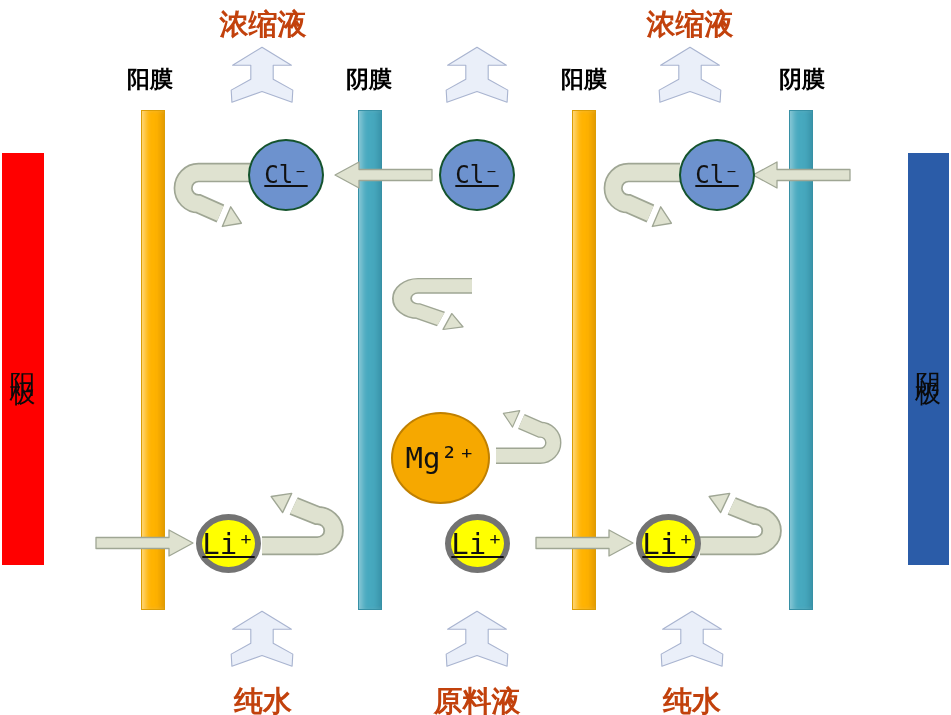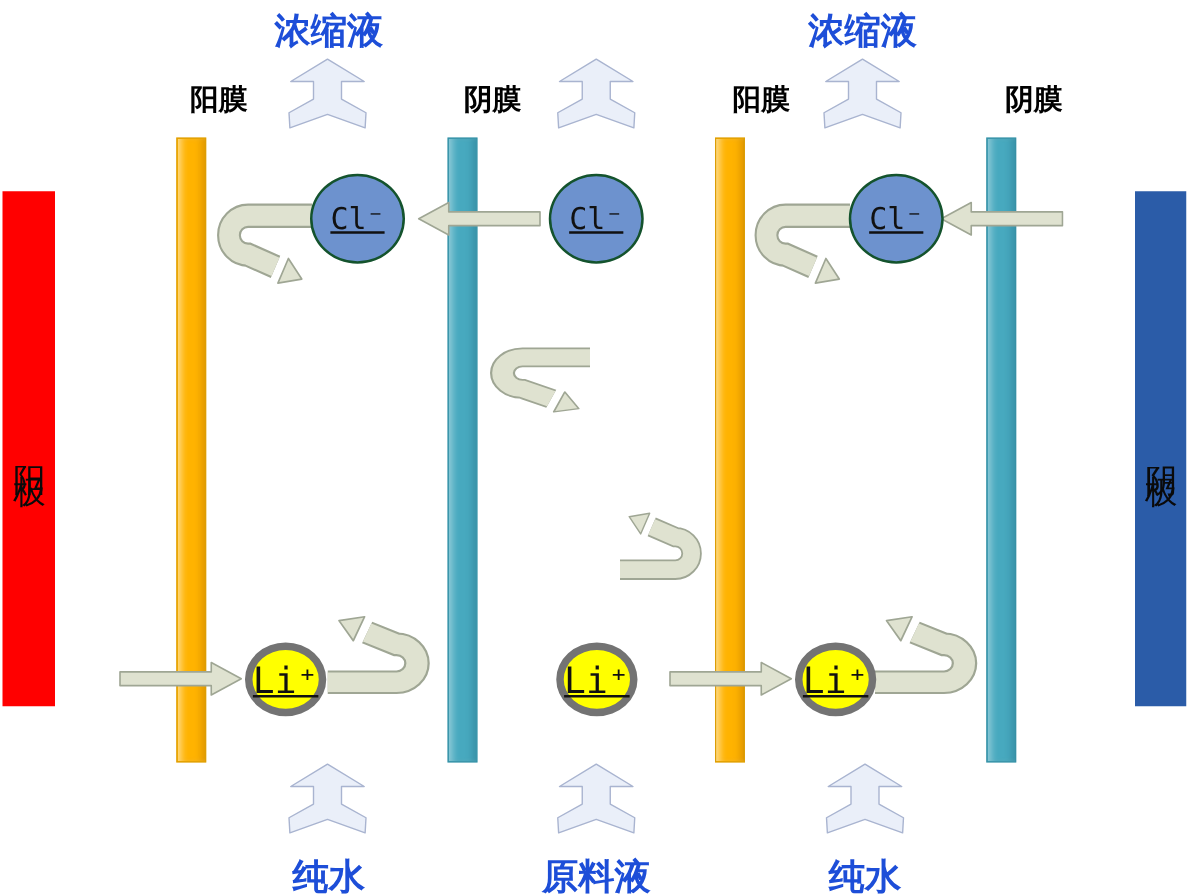--- a/index.html
+++ b/index.html
@@ -15,22 +15,22 @@
 
   
   .membrane { top:110px; width:24px; height:500px; box-sizing:border-box; }
   .membrane.cation { background:var(--cation-membrane,#ffb300);
     border:1px solid rgba(185,135,10,.5);
     box-shadow: inset 6px 0 6px -3px rgba(255,255,255,.55), inset -6px 0 6px -3px rgba(140,80,0,.28); }
   .membrane.anion { background:var(--anion-membrane,#47a9bf);
     border:1px solid rgba(40,120,140,.5);
     box-shadow: inset 6px 0 6px -3px rgba(255,255,255,.4), inset -6px 0 6px -3px rgba(0,60,80,.22); }
 
-  .mem-label { top:64px; width:96px; text-align:right; font-size:23px; font-weight:600; color:#000; }
-  .flow-label { width:156px; text-align:center; font-size:29px; font-weight:700; color:#1d4ed8; }
+  .mem-label { top:64px; width:96px; text-align:center; font-size:23px; font-weight:600; color:#000; }
+  .flow-label { width:156px; text-align:center; font-size:29px; font-weight:700; color:#c2410c; }
 
   
   .ion { border-radius:50%; display:flex; align-items:center; justify-content:center;
          font-family:"DejaVu Sans Mono","DejaVu Sans",monospace; color:#111; box-sizing:border-box; }
   .ion.cl { background:var(--chloride,#6d92ce); border:2px solid #14532d; font-size:24px;text-decoration:underline; }
   .ion.so4 { background:var(--sulfate,#a9c183); border:2px solid #7d8f60; font-size:26px; }
   .ion.mg { background:var(--magnesium,#f6a800); border:2px solid #c08000; font-size:29px; }
   .ion.li { background:var(--lithium,#ffff00); border:6px solid #737373; font-size:29px;text-decoration:underline; }
 
   svg.rot180 { transform:rotate(180deg); }
@@ -132,19 +132,20 @@
     <path d="M88 15 L34 15 A16 16 0 0 0 34 47 L57 57" stroke="var(--arrow-stroke,#9fa694)" stroke-width="20" fill="none"></path>
     <polygon points="79,67 59,70.3 67.8,50.1" fill="var(--arrow-fill,#dfe2d0)" stroke="var(--arrow-stroke,#9fa694)" stroke-width="1.4" stroke-linejoin="round"></polygon>
     <path d="M88 15 L34 15 A16 16 0 0 0 34 47 L57 57" stroke="var(--arrow-fill,#dfe2d0)" stroke-width="16.5" fill="none"></path>
   </svg>
 
   <div class="abs ion cl" style="left:248px; top:139px; width:76px; height:72px;">Cl⁻</div>
   <div class="abs ion cl" style="left:439px; top:139px; width:76px; height:72px;">Cl⁻</div>
   <div class="abs ion cl" style="left:679px; top:139px; width:76px; height:72px;">Cl⁻</div>
 
 
+  <div class="abs ion mg" style="left:391px; top:412px; width:99px; height:92px;">Mg²⁺</div>
 
   <div class="abs ion li" style="left:196px; top:514px; width:65px; height:59px;">Li⁺</div>
   <div class="abs ion li" style="left:445px; top:514px; width:65px; height:59px;">Li⁺</div>
   <div class="abs ion li" style="left:636px; top:514px; width:65px; height:59px;">Li⁺</div>
 
 
 </div>
 
 </body></html>

